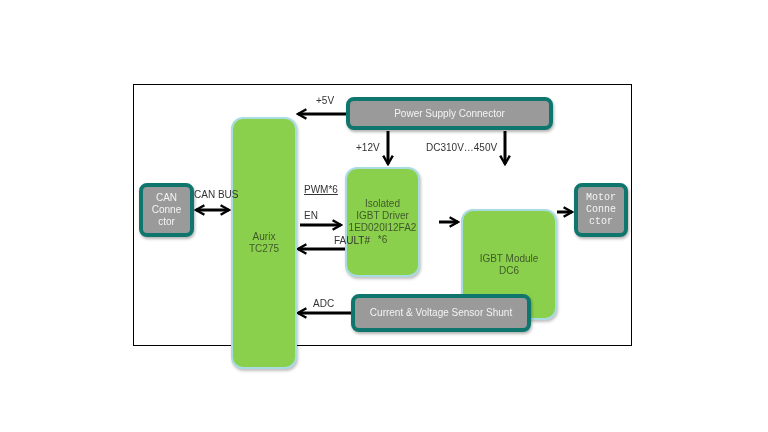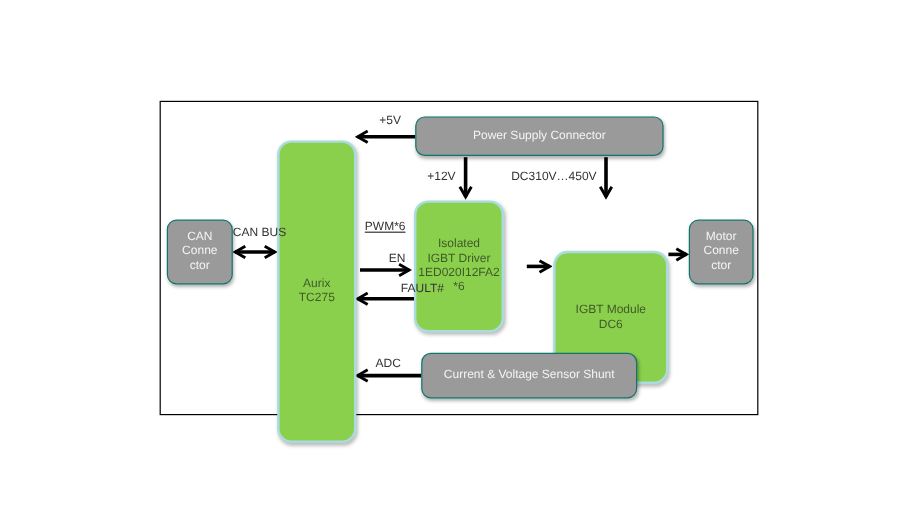--- a/index.html
+++ b/index.html
@@ -4,21 +4,21 @@
   <style>
     html, body { margin: 0; padding: 0; background: #ffffff; }
     body { width: 768px; height: 432px; position: relative; overflow: hidden;
            font-family: "Liberation Sans", sans-serif; }
     .frame { position: absolute; left: 133px; top: 84px; width: 499px; height: 262px;
              border: 1px solid #000; box-sizing: border-box; background: #fff; }
     .box { position: absolute; box-sizing: border-box; display: flex; align-items: center;
            justify-content: center; text-align: center; font-size: 10px; line-height: 12px; }
     .green { background: #8bd04c; border: 2px solid #a9dce0; border-radius: 12px;
              color: #3f5a2a; box-shadow: 1px 2px 3px rgba(0,0,0,0.25); }
-    .gray { background: #9a9a9a; border: 1px solid #0f766e; border-radius: 8px;
+    .gray { background: #9a9a9a; border: 4px solid #0f766e; border-radius: 8px;
             color: #f4f4f4; box-shadow: 1px 2px 3px rgba(0,0,0,0.3); }
     .lbl { position: absolute; font-size: 10px; color: #333; white-space: nowrap; }
     svg.wires { position: absolute; left: 0; top: 0; width: 768px; height: 432px; pointer-events: none; }
   </style>
 </head>
 <body>
 
 <div class="frame"></div>
 
 <svg class="wires" viewBox="0 0 768 432">
@@ -67,32 +67,32 @@
   </div>
 </div>
 
 <div class="box green" style="left:461px; top:165px; width:96px; height:111px;margin-top:44px;">
   <div>
     <div>IGBT Module</div>
     <div>DC6</div>
   </div>
 </div>
 
-<div class="box gray" style="left:574px; top:183px; width:54px; height:54px;">
+<div class="box gray" style="left:574px; top:183px; width:54px; height:54px;font-family:Liberation Mono, monospace;">
   <div>
     <div>Motor</div>
     <div>Conne</div>
     <div>ctor</div>
   </div>
 </div>
 
 <div class="box gray" style="left:351px; top:294px; width:180px; height:38px;">
   <div>Current &amp; Voltage Sensor Shunt</div>
 </div>
 
 <span class="lbl" style="left:194px; top:189px;">CAN BUS</span>
 <span class="lbl" style="left:316px; top:95px;">+5V</span>
 <span class="lbl" style="left:356px; top:142px;">+12V</span>
 <span class="lbl" style="left:426px; top:142px;">DC310V…450V</span>
 <span class="lbl" style="left:304px; top:184px;text-decoration:underline;">PWM*6</span>
-<span class="lbl" style="left:324px; top:210px;">EN</span>
+<span class="lbl" style="left:304px; top:210px;">EN</span>
 <span class="lbl" style="left:304px; top:235px;padding-left:30px;">FAULT#</span>
 <span class="lbl" style="left:313px; top:298px;">ADC</span>
 
 </body></html>

